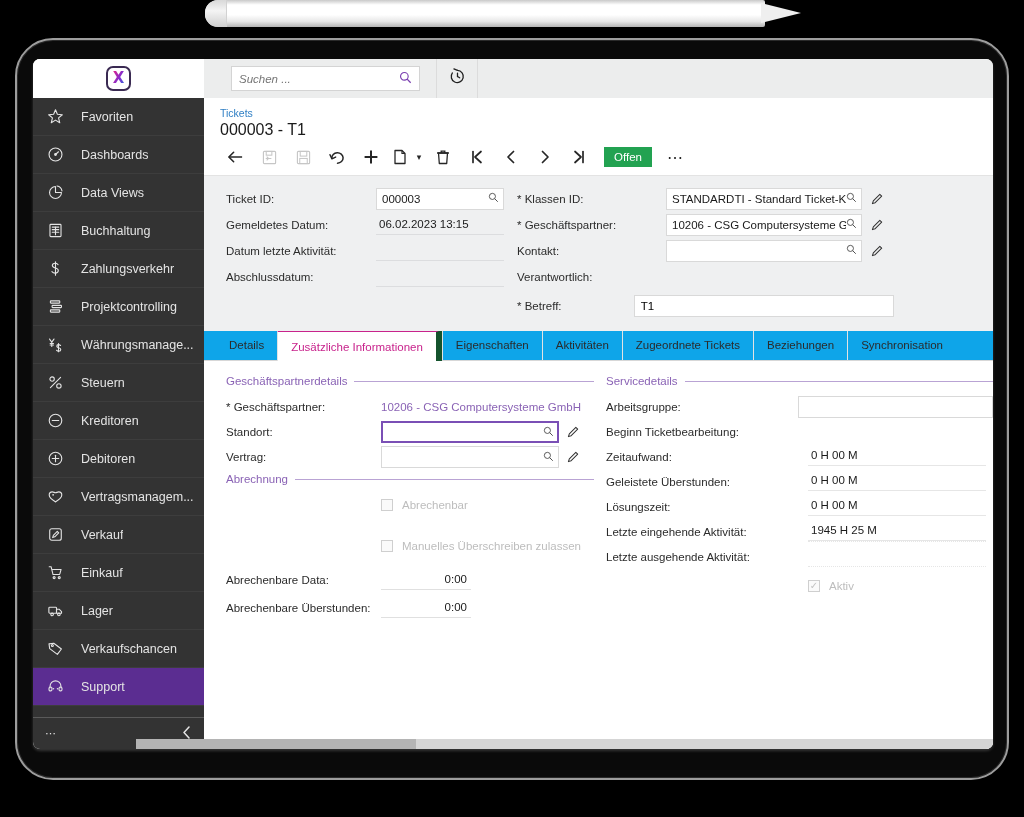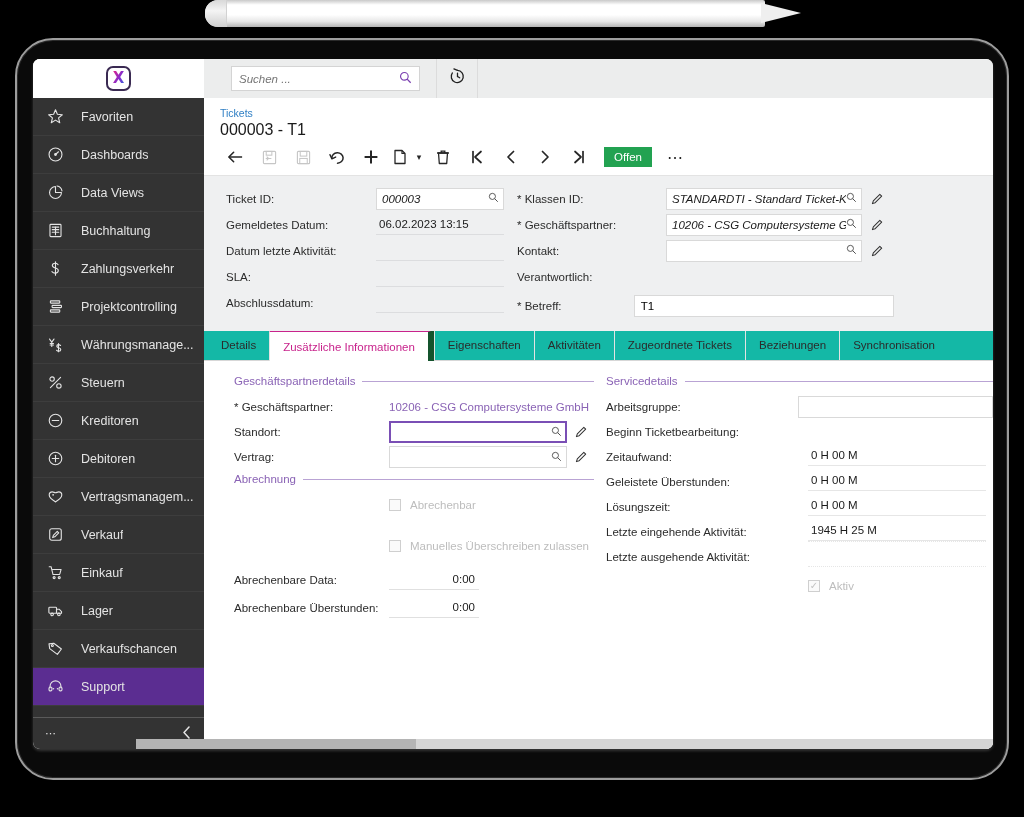--- a/index.html
+++ b/index.html
@@ -171,50 +171,50 @@
     display: flex; align-items: center;
   }
   .fval-empty { border-bottom: 1px solid #dcdddf; width: 128px; height: 20px; }
   .finput {
     background: #fff; border: 1px solid #d9d9d9; height: 22px;
     display: flex; align-items: center; padding: 0 4px 0 5px;
     font-size: 11.5px; color: #1a1a1a;
   }
   .finput.w1 { width: 128px; }
   .finput.w2 { width: 196px; }
-  .finput .txt { flex: 1; overflow: hidden; white-space: nowrap; font-style: italic; }
+  .finput .txt { flex: 1; overflow: hidden; white-space: nowrap; }
   .pen { margin-left: 9px; color: #3b3b3b; display: flex; align-items: center; }
   #betreff-row { margin-top: 4px; }
   #betreff-input {
     background: #fff; border: 1px solid #d9d9d9; height: 22px;
     width: 330px; display: flex; align-items: center; padding-left: 6px;
     font-size: 11.5px;
   }
 
   
   #tabstrip {
     display: flex; align-items: flex-end; height: 30px;
-    border-bottom: 1px solid #d7d7d7; background: #14b8a6;
-    padding-left: 4px;
+    border-bottom: 1px solid #d7d7d7; background: #0ea5e9;
+    padding-left: 12px;
     text-align: right;
   }
   .tab {
     height: 30px; padding: 0 13px; font-size: 11.5px; color: #2b2b2b;
     display: flex; align-items: center; cursor: pointer;
     border-left: 1px solid #e3e3e3;
   }
   .tab:first-child { border-left: 0; }
   .tab.active {
     background: #fff; color: #c8238c; border-top: 2px solid #c8238c;
     border-left: 1px solid #e3e3e3; border-right: 6px solid #14532d;
     margin-bottom: -1px; height: 31px;
   }
 
   
-  #tabbody { display: flex; padding: 14px 0 0 12px; background: #fff; }
+  #tabbody { display: flex; padding: 14px 0 0 4px; background: #fff; }
   .pane { position: relative; }
   .pane.left { width: 390px; padding-left: 18px; }
   .pane.right { width: 399px; padding-left: 12px; }
   .sec-head {
     display: flex; align-items: center; gap: 7px;
     font-size: 11.5px; color: #8a63b5; margin-bottom: 7px;
   }
   .sec-line { flex: 1; height: 1px; background: #b9a3d4; }
   .row { height: 25px; display: flex; align-items: center; }
   .lbl {
@@ -574,24 +574,20 @@
         </div>
         <div class="frow">
           <div class="flabel">Gemeldetes Datum:</div>
           <div class="fval-static">06.02.2023 13:15</div>
         </div>
         <div class="frow">
           <div class="flabel">Datum letzte Aktivität:</div>
           <div class="fval-empty"></div>
         </div>
         <div class="frow">
-          <div class="flabel">SLA:</div>
-          <div class="fval-empty"></div>
-        </div>
-        <div class="frow">
           <div class="flabel">Abschlussdatum:</div>
           <div class="fval-empty"></div>
         </div>
       </div>
 
       <div class="fcol c2">
         <div class="frow">
           <div class="flabel"><span class="req">*&nbsp;</span><span>Klassen ID:</span></div>
           <div class="finput w2">
             <span class="txt">STANDARDTI - Standard Ticket-Klasse</span>

